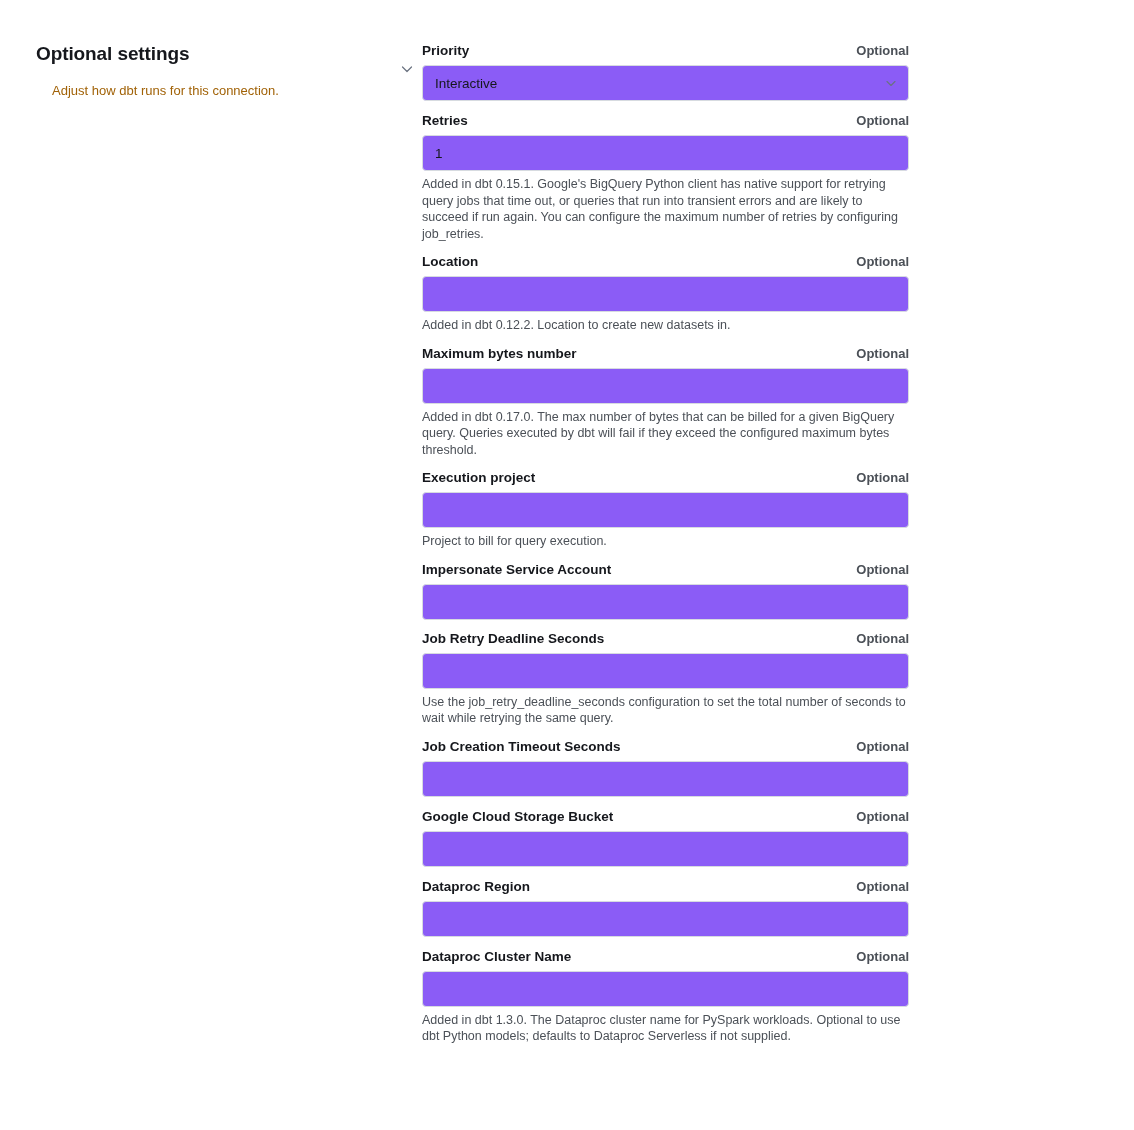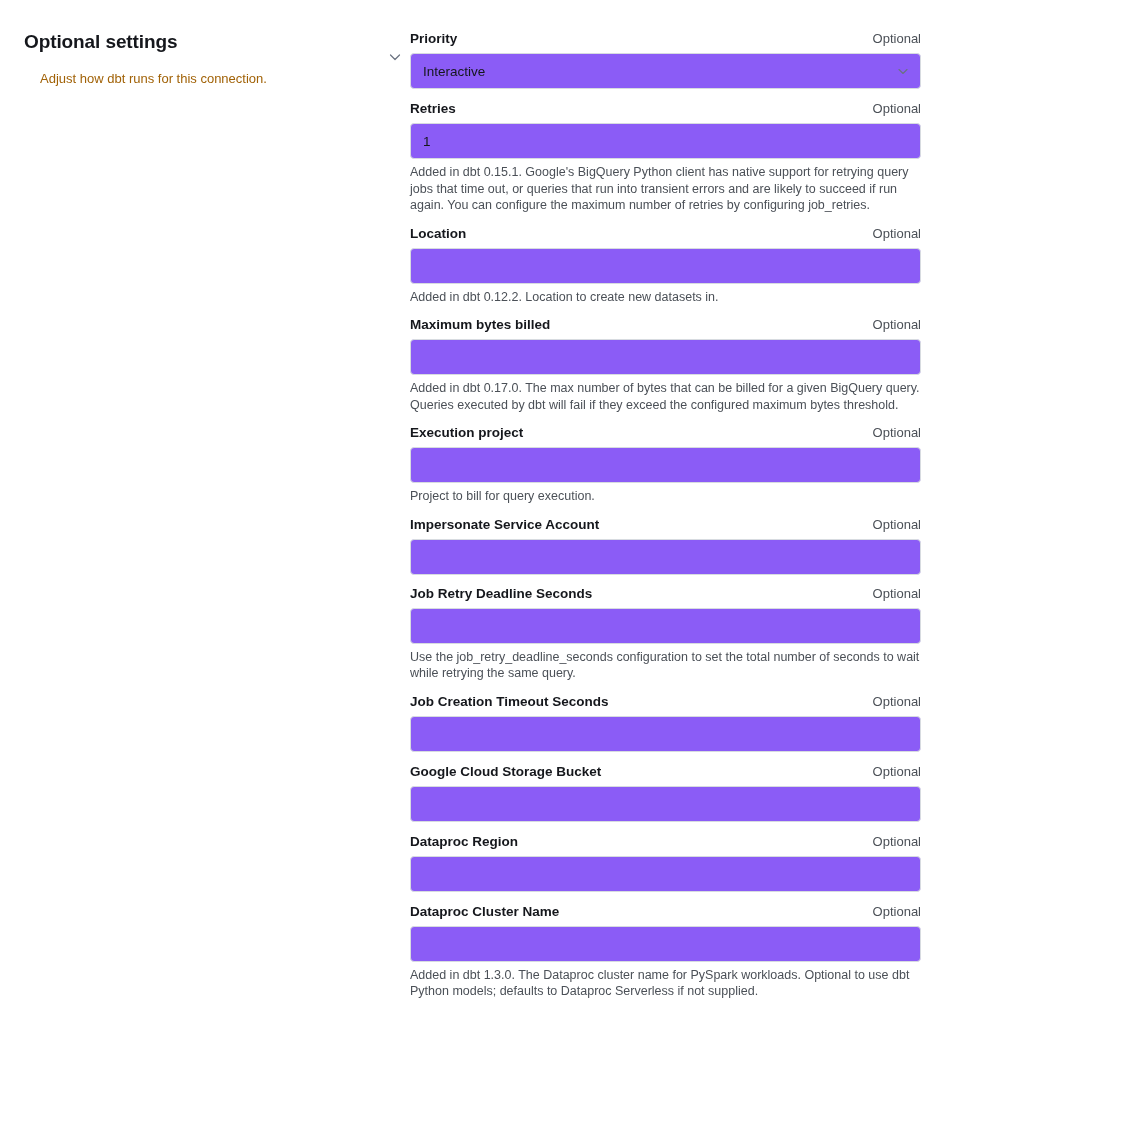--- a/index.html
+++ b/index.html
@@ -12,21 +12,21 @@
   }
   body {
     width: 1134px;
     height: 1130px;
     overflow: hidden;
   }
   .page {
     position: relative;
     width: 950px;
     min-height: 1130px;
-    padding: 0;
+    padding: 12px;
   }
   .layout {
     display: flex;
     align-items: flex-start;
     padding-top: 30px;
   }
   .left-col {
     width: 410px;
     flex: 0 0 410px;
     padding-left: 24px;
@@ -77,20 +77,21 @@
   .field-label {
     font-size: 13.5px;
     font-weight: bold;
     color: #15171c;
     line-height: 18px;
   }
   .field-optional {
     font-size: 13px;
     color: #4b5057;
     line-height: 18px;
+    font-weight: bold;
   }
   .input-box {
     width: 100%;
     height: 36px;
     border: 1px solid #d7dbe0;
     border-radius: 4px;
     background: #8b5cf6;
     font-size: 13.5px;
     font-family: "Liberation Sans", sans-serif;
     color: #15171c;
@@ -168,21 +169,21 @@
           <div class="field-head">
             <span class="field-label">Location</span>
             <span class="field-optional">Optional</span>
           </div>
           <input class="input-box" type="text" value="" style="">
           <p class="helper">Added in dbt 0.12.2. Location to create new datasets in.</p>
           <div class="gap"></div>
         </div>
         <div class="field">
           <div class="field-head">
-            <span class="field-label">Maximum bytes billed</span>
+            <span class="field-label">Maximum bytes number</span>
             <span class="field-optional">Optional</span>
           </div>
           <input class="input-box" type="text" value="" style="">
           <p class="helper">Added in dbt 0.17.0. The max number of bytes that can be billed for a given BigQuery query. Queries executed by dbt will fail if they exceed the configured maximum bytes threshold.</p>
           <div class="gap"></div>
         </div>
         <div class="field">
           <div class="field-head">
             <span class="field-label">Execution project</span>
             <span class="field-optional">Optional</span>

